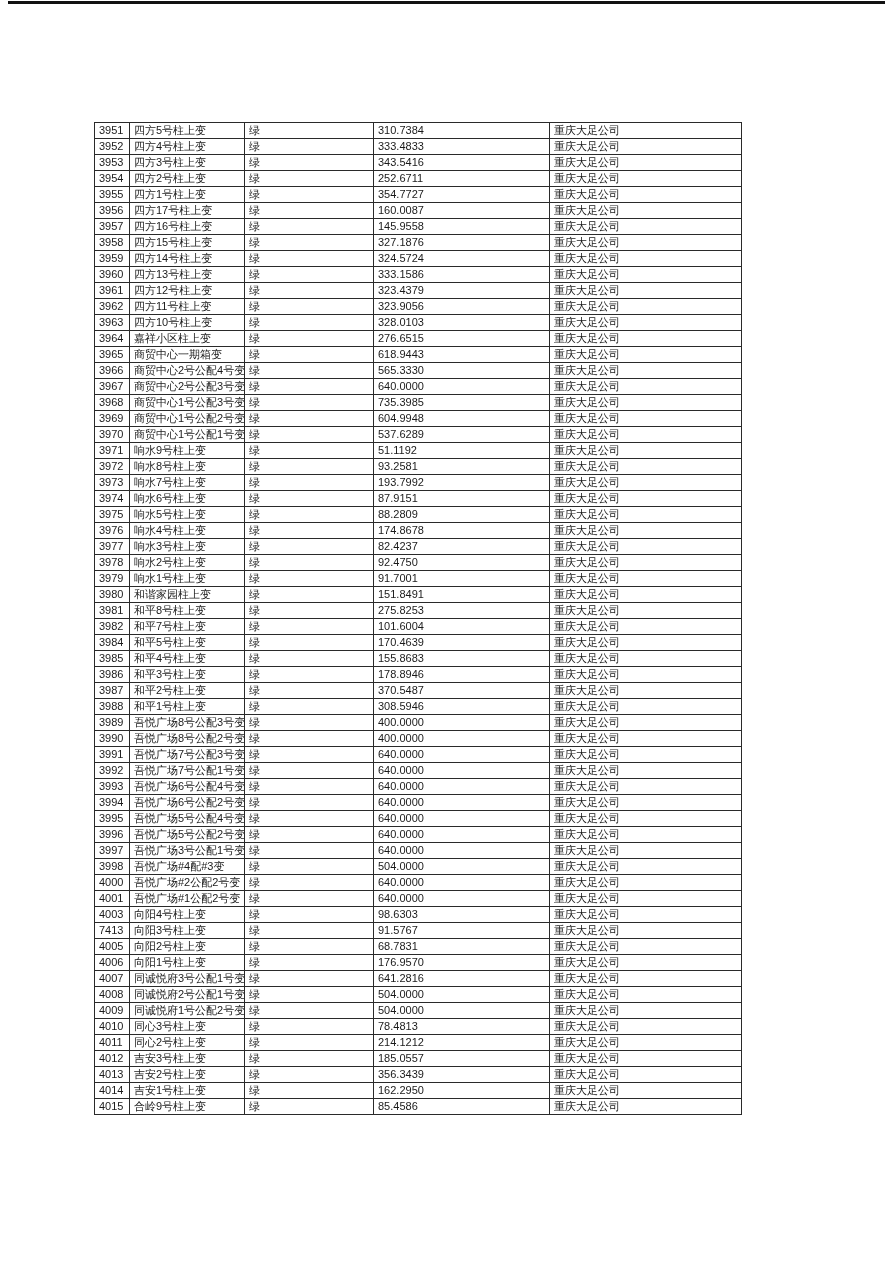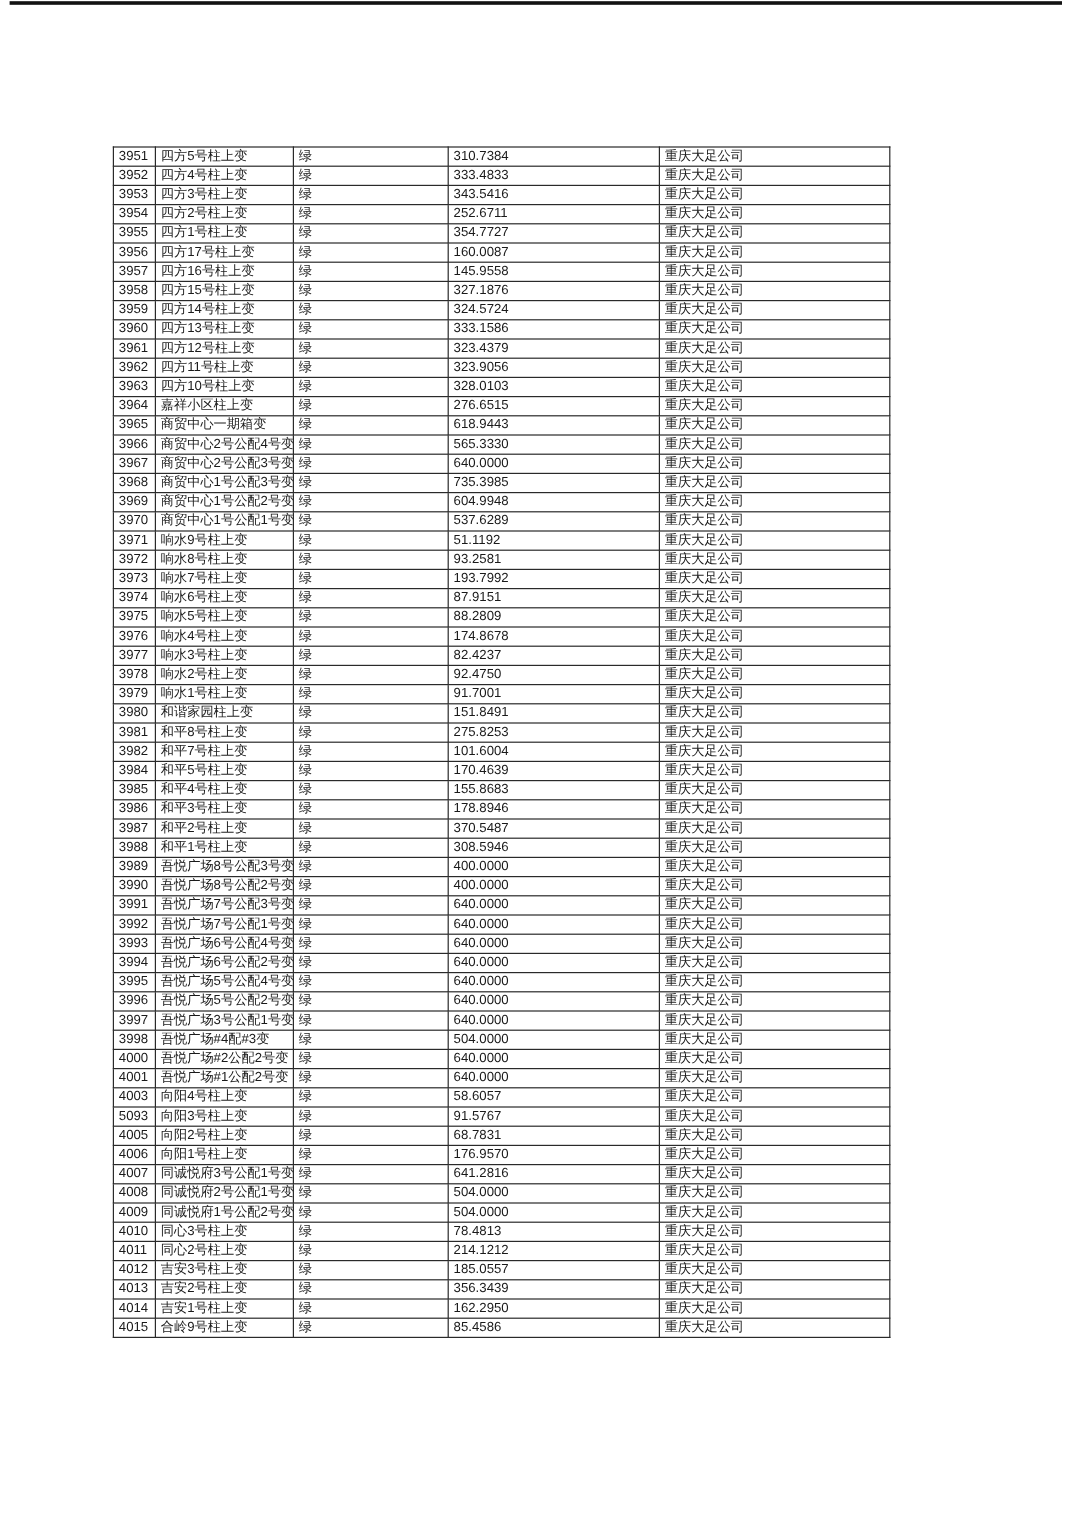--- a/index.html
+++ b/index.html
@@ -448,26 +448,26 @@
     <td class="c-status">绿</td>
     <td class="c-value">640.0000</td>
     <td class="c-company">重庆大足公司</td>
   </tr>
 
 
   <tr>
     <td class="c-id">4003</td>
     <td class="c-name">向阳4号柱上变</td>
     <td class="c-status">绿</td>
-    <td class="c-value">58.6057</td>
-    <td class="c-company">重庆大足公司</td>
-  </tr>
-
-  <tr>
-    <td class="c-id">5093</td>
+    <td class="c-value">98.6303</td>
+    <td class="c-company">重庆大足公司</td>
+  </tr>
+
+  <tr>
+    <td class="c-id">7413</td>
     <td class="c-name">向阳3号柱上变</td>
     <td class="c-status">绿</td>
     <td class="c-value">91.5767</td>
     <td class="c-company">重庆大足公司</td>
   </tr>
 
   <tr>
     <td class="c-id">4005</td>
     <td class="c-name">向阳2号柱上变</td>
     <td class="c-status">绿</td>

